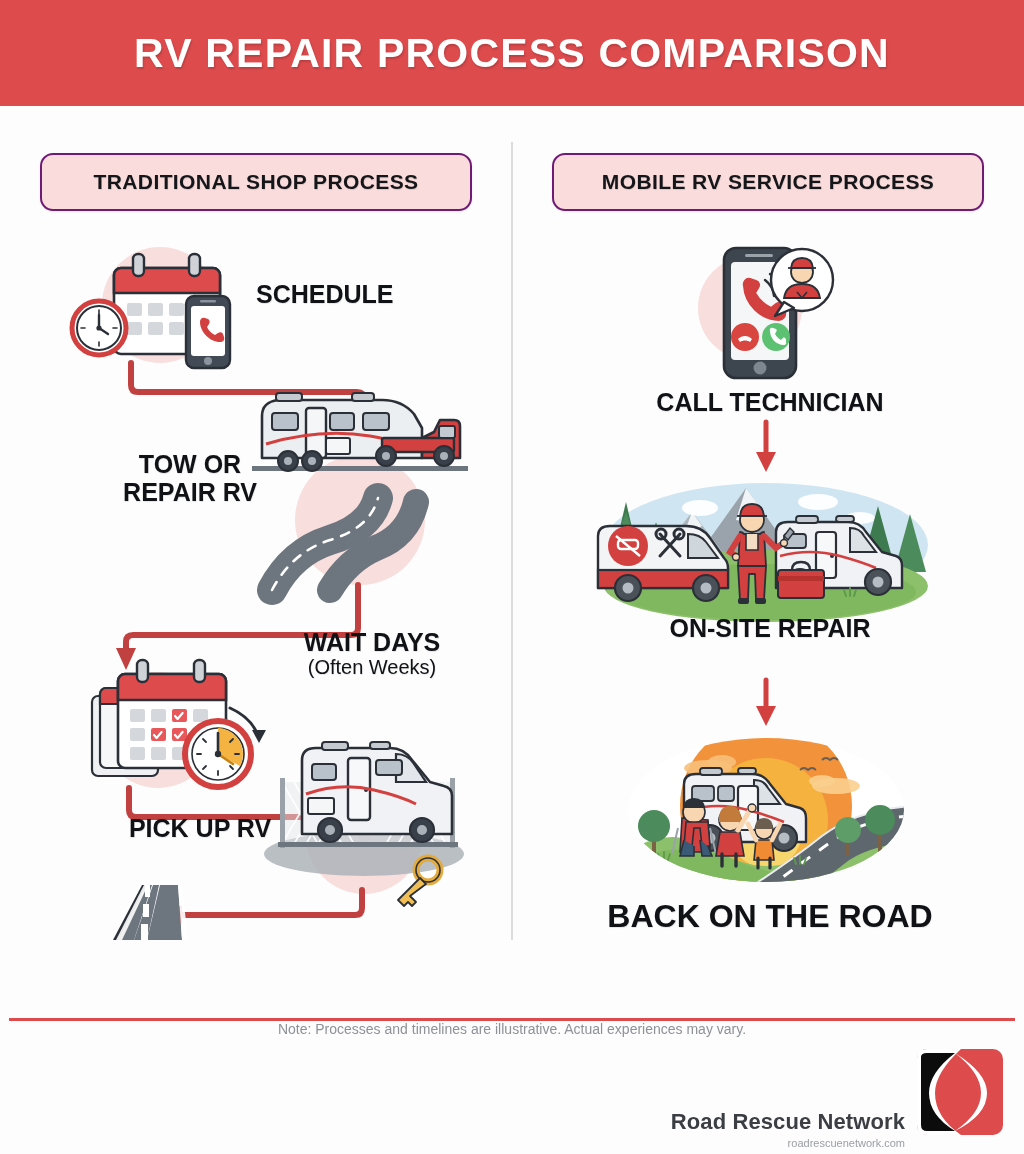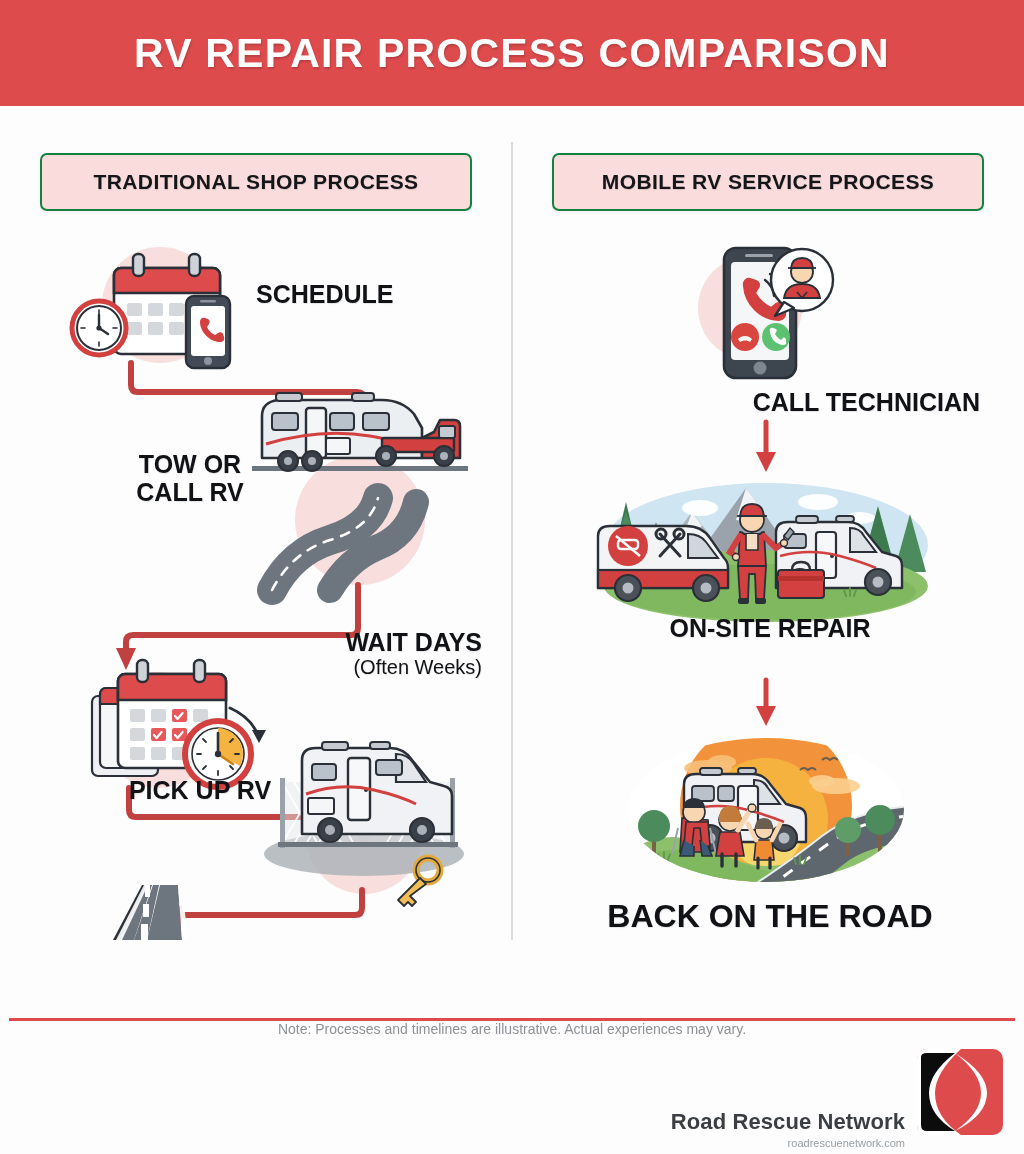--- a/index.html
+++ b/index.html
@@ -18,21 +18,21 @@
     background: #dd4b4d; display: flex; align-items: center; justify-content: center;
   }
   .header-title {
     color: #ffffff; font-size: 41px; font-weight: bold; letter-spacing: 1.2px;
     text-shadow: 1px 2px 2px rgba(0,0,0,0.16);
     font-family: "Liberation Sans", sans-serif;
   }
 
   
   .badge {
-    position: absolute; height: 58px; border: 2px solid #15803d; border-radius: 7px;
+    position: absolute; height: 58px; border: 2px solid #701a75; border-radius: 13px;
     background: #fbdcdc; display: flex; align-items: center; justify-content: center;
     box-shadow: 0 1px 3px rgba(0,0,0,0.07);
   }
   .badge-text {
     font-size: 21px; font-weight: bold; color: #15161a; letter-spacing: 0.4px;
     text-shadow: 0.5px 1px 1px rgba(0,0,0,0.12);
   }
   #badge-left  { left: 40px;  top: 153px; width: 432px; }
   #badge-right { left: 552px; top: 153px; width: 432px; }
 
@@ -280,29 +280,29 @@
       <path d="M152 710 L148 655 L152 655 L158 710 Z" fill="#ffffff" opacity="0.9"></path>
     </g>
   </svg>
 
   <div class="step-label" style="left:256px; top:280px; width:240px; font-size:25px; text-align:left;">
     <span>SCHEDULE</span><br>
   </div>
 
   <div class="step-label" style="left:95px; top:450px; width:190px; font-size:25px; text-align:center;">
     <span>TOW OR</span><br>
-    <span>CALL RV</span>
-  </div>
-
-  <div class="step-label" style="left:262px; top:628px; width:220px; font-size:25px; text-align:right;">
+    <span>REPAIR RV</span>
+  </div>
+
+  <div class="step-label" style="left:262px; top:628px; width:220px; font-size:25px; text-align:center;">
     <span>WAIT DAYS</span>
     <span class="sub-label">(Often Weeks)</span>
   </div>
 
-  <div class="step-label" style="left:90px; top:776px; width:220px; font-size:25px; text-align:center;">
+  <div class="step-label" style="left:90px; top:814px; width:220px; font-size:25px; text-align:center;">
     <span>PICK UP RV</span>
   </div>
 
   <svg class="abs" style="left:560px; top:240px;" width="420" height="690" viewBox="0 0 420 690">
 
     <g>
       <circle cx="190" cy="68" r="52" fill="#f7d8d6" opacity="0.85"></circle>
       <rect x="164" y="8" width="72" height="130" rx="12" fill="#3d454e" stroke="#2b3038" stroke-width="2.6"></rect>
       <rect x="171" y="22" width="58" height="98" rx="4" fill="#f5f6f8"></rect>
       <rect x="185" y="14" width="28" height="3" rx="1.5" fill="#9aa2aa"></rect>
@@ -492,21 +492,21 @@
         </g>
 
         <g stroke="#5f9a4c" stroke-width="1.8" stroke-linecap="round">
           <path d="M104 620 L104 612 M100 620 L98 614 M108 620 L110 614"></path>
           <path d="M240 624 L240 616 M236 624 L234 618 M244 624 L246 618"></path>
         </g>
       </g>
     </g>
   </svg>
 
-  <div class="step-label" style="left:560px; top:388px; width:420px; font-size:25px; text-align:right;">
+  <div class="step-label" style="left:560px; top:388px; width:420px; font-size:25px; text-align:center;">
     <span>CALL TECHNICIAN</span>
   </div>
   <div class="step-label" style="left:560px; top:614px; width:420px; font-size:25px; text-align:center;">
     <span>ON-SITE REPAIR</span>
   </div>
   <div class="step-label" style="left:560px; top:899px; width:420px; font-size:32px; text-align:center;">
     <span>BACK ON THE ROAD</span>
   </div>
 
   <div class="note">Note: Processes and timelines are illustrative. Actual experiences may vary.</div>

